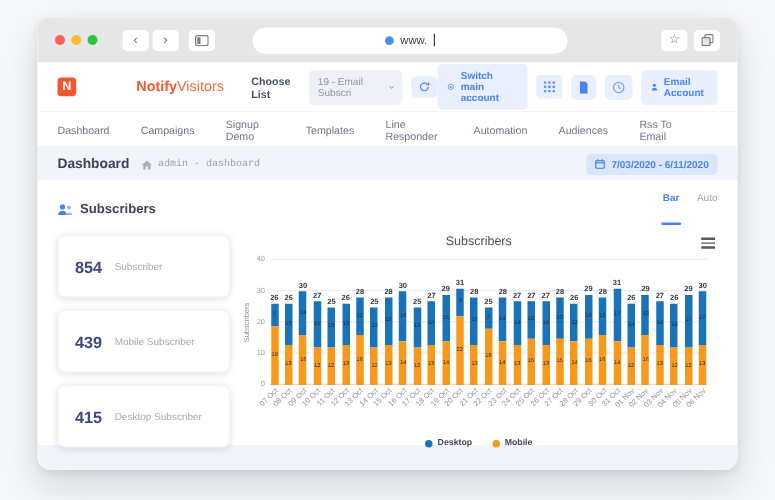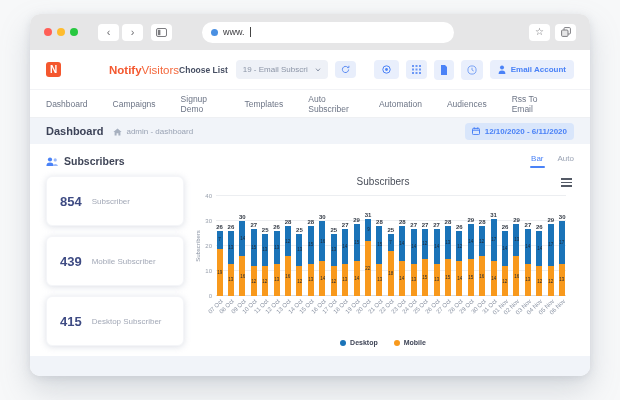--- a/index.html
+++ b/index.html
@@ -13,63 +13,63 @@
   
   .toolbar { height: 36px; background: #e6e6e7; display: flex; align-items: center; padding: 0 14px; }
   .dots { display: flex; gap: 5px; }
   .dot { width: 8px; height: 8px; border-radius: 50%; }
   .dot.r { background: #ff5f57; } .dot.y { background: #febc2e; } .dot.g { background: #28c840; }
   .navbtns { display: flex; gap: 3px; margin-left: 20px; }
   .tbtn { width: 21px; height: 17px; background: #fff; border-radius: 4px; display: flex;
     align-items: center; justify-content: center; color: #6f6f73; font-size: 11px; line-height: 1; }
   .sidebtn { margin-left: 8px; }
   .urlbar { margin-left: 30px; width: 252px; height: 21px; background: #fff; border-radius: 11px;
-    display: flex; align-items: center; padding: 0 9px; gap: 5px; }
+    display: flex; align-items: center; padding: 0 9px; gap: 5px; justify-content: center; }
   .site-dot { width: 7px; height: 7px; border-radius: 50%; background: #4a90e2; }
   .url-text { font-size: 9px; color: #3c3c40; }
   .caret { width: 1px; height: 10px; background: #444; }
   .tb-right { margin-left: auto; display: flex; gap: 5px; }
 
   
   .appheader { height: 40px; display: flex; align-items: center; padding: 0 16px;
     background: #fff; border-bottom: 1px solid #f2f3f6; }
   .logo { display: flex; align-items: center; gap: 4px; }
   .logo-mark { width: 15px; height: 15px; background: #f4572e; border-radius: 3px; color: #fff;
     font-size: 10px; font-weight: bold; display: flex; align-items: center; justify-content: center; }
   .logo-text { font-size: 11.5px; margin-left: 44px; }
   .logo-bold { color: #f4572e; font-weight: 700; }
   .logo-light { color: #f4683c; font-weight: 400; }
-  .choose { font-size: 8.5px; color: #474f63; font-weight: 700; }
+  .choose { margin-left: 22px; font-size: 8.5px; color: #474f63; font-weight: 700; }
   .dd { margin-left: 8px; background: #eef1f7; border-radius: 4px; padding: 5px 7px; font-size: 8px;
     color: #8b94a6; display: flex; align-items: center; gap: 7px; }
   .circle-btn { margin-left: 7px; background: #e8eefb; border-radius: 4px; padding: 4px 6px;
     display: flex; align-items: center; }
   .hdr-right { margin-left: auto; display: flex; align-items: center; gap: 7px; }
   .pill { background: #e9effc; border-radius: 4px; display: flex; align-items: center; gap: 5px;
     padding: 5px 8px; font-size: 8px; color: #4a82f7; font-weight: 600; }
   .icon-pill { padding: 5px 6px; }
 
   
   .mainnav { height: 28px; display: flex; align-items: center; padding: 0 16px; background: #fff;
     border-bottom: 1px solid #eef0f3; }
   .nav-item { font-size: 8.5px; color: #6d7586; margin-right: 25px; }
 
   
   .crumbbar { height: 26px; background: #f1f4f9; display: flex; align-items: center; padding: 0 16px; }
   .crumb-title { font-size: 11px; font-weight: 700; color: #3c4257; }
-  .crumb-path { display: flex; align-items: flex-end; gap: 4px; margin-left: 10px; font-size: 8px; color: #9aa3b4; }
+  .crumb-path { display: flex; align-items: flex-end; gap: 4px; margin-left: 10px; font-size: 8px; color: #9aa3b4; font-family: Liberation Mono, monospace; }
   .datepill { margin-left: auto; background: #d9e6fb; border-radius: 4px; padding: 4px 7px;
     display: flex; gap: 5px; align-items: center; font-size: 8px; color: #4a82f7; font-weight: 600; }
 
   
   .content { background: #fff; height: 212px; padding: 10px 16px 0; }
   .sec-head { display: flex; align-items: center; }
   .sec-title { font-size: 10.5px; font-weight: 700; color: #3f4557; margin-left: 6px; }
   .toggle { margin-left: auto; display: flex; gap: 14px; align-items: flex-start; }
-  .tog-bar { font-size: 8px; color: #4a82f7; font-weight: 400; position: relative; padding-bottom: 5px; }
+  .tog-bar { font-size: 8px; color: #4a82f7; font-weight: 700; position: relative; padding-bottom: 17px; }
   .tog-bar::after { content: ""; position: absolute; left: -1px; right: -1px; bottom: 0; height: 2px;
     background: #4a82f7; border-radius: 1px; }
   .tog-line { font-size: 8px; color: #9aa3b4; }
 
   .body-row { display: flex; margin-top: 8px; }
   .stat-col { width: 138px; display: flex; flex-direction: column; gap: 10px; }
   .stat-card { height: 50px; background: #fff; border-radius: 6px;
     box-shadow: 0 1px 6px rgba(150,160,180,.32); border: 1px solid #f4f5f8;
     display: flex; align-items: center; padding: 0 13px; }
   .stat-value { font-size: 13px; font-weight: 700; color: #3e4b83; }
@@ -163,20 +163,21 @@
           <path d="M7.6 4.5 a3.1 3.1 0 1 1 -0.9 -2.2" fill="none" stroke="#5b8bf2" stroke-width="1"></path>
           <path d="M7.9 0.8 L7.9 2.6 L6.1 2.6" fill="none" stroke="#5b8bf2" stroke-width="1"></path>
         </svg>
     </span>
     <div class="hdr-right">
       <div class="pill">
         <svg width="9" height="9" viewBox="0 0 9 9">
             <circle cx="4.5" cy="4.5" r="3.7" fill="none" stroke="#4a82f7"></circle>
             <circle cx="4.5" cy="4.5" r="1.4" fill="#4a82f7"></circle>
           </svg>
+        <span>Switch main account</span>
       </div>
       <div class="pill icon-pill">
         <svg width="9" height="9" viewBox="0 0 9 9">
             <g fill="#6b97f5">
               <rect x="0" y="0" width="2" height="2"></rect>
               <rect x="3.5" y="0" width="2" height="2"></rect>
               <rect x="7" y="0" width="2" height="2"></rect>
               <rect x="0" y="3.5" width="2" height="2"></rect>
               <rect x="3.5" y="3.5" width="2" height="2"></rect>
               <rect x="7" y="3.5" width="2" height="2"></rect>
@@ -205,42 +206,42 @@
         <span>Email Account</span>
       </div>
     </div>
   </div>
 
   <div class="mainnav">
     <span class="nav-item">Dashboard</span>
     <span class="nav-item">Campaigns</span>
     <span class="nav-item">Signup Demo</span>
     <span class="nav-item">Templates</span>
-    <span class="nav-item">Auto Subscriber</span>
+    <span class="nav-item">Line Responder</span>
     <span class="nav-item">Automation</span>
     <span class="nav-item">Audiences</span>
     <span class="nav-item">Rss To Email</span>
   </div>
 
   <div class="crumbbar">
     <span class="crumb-title">Dashboard</span>
     <span class="crumb-path">
       <svg width="9" height="8" viewBox="0 0 9 8">
           <path d="M4.5 0.4 L8.6 4 H7.4 V7.6 H5.4 V5.2 H3.6 V7.6 H1.6 V4 H0.4 Z" fill="#a7b0bf"></path>
         </svg>
       <span>admin - dashboard</span>
     </span>
     <div class="datepill">
       <svg width="8" height="8" viewBox="0 0 8 8">
           <rect x="0.5" y="1.4" width="7" height="6.2" rx="1" fill="none" stroke="#4a82f7"></rect>
           <line x1="2.2" y1="0.3" x2="2.2" y2="2.2" stroke="#4a82f7"></line>
           <line x1="5.8" y1="0.3" x2="5.8" y2="2.2" stroke="#4a82f7"></line>
           <line x1="0.5" y1="3.2" x2="7.5" y2="3.2" stroke="#4a82f7"></line>
         </svg>
-      <span>12/10/2020 - 6/11/2020</span>
+      <span>7/03/2020 - 6/11/2020</span>
     </div>
   </div>
 
   <div class="content">
     <div class="sec-head">
       <svg width="12" height="9" viewBox="0 0 12 9">
           <circle cx="4" cy="2.5" r="2.1" fill="#4a82f7"></circle>
           <path d="M0.4 9 a3.6 3.4 0 0 1 7.2 0 z" fill="#4a82f7"></path>
           <circle cx="9.2" cy="2.9" r="1.6" fill="#9ab8f9"></circle>
           <path d="M6.8 9 a2.7 2.7 0 0 1 5.2 0 z" fill="#9ab8f9"></path>

